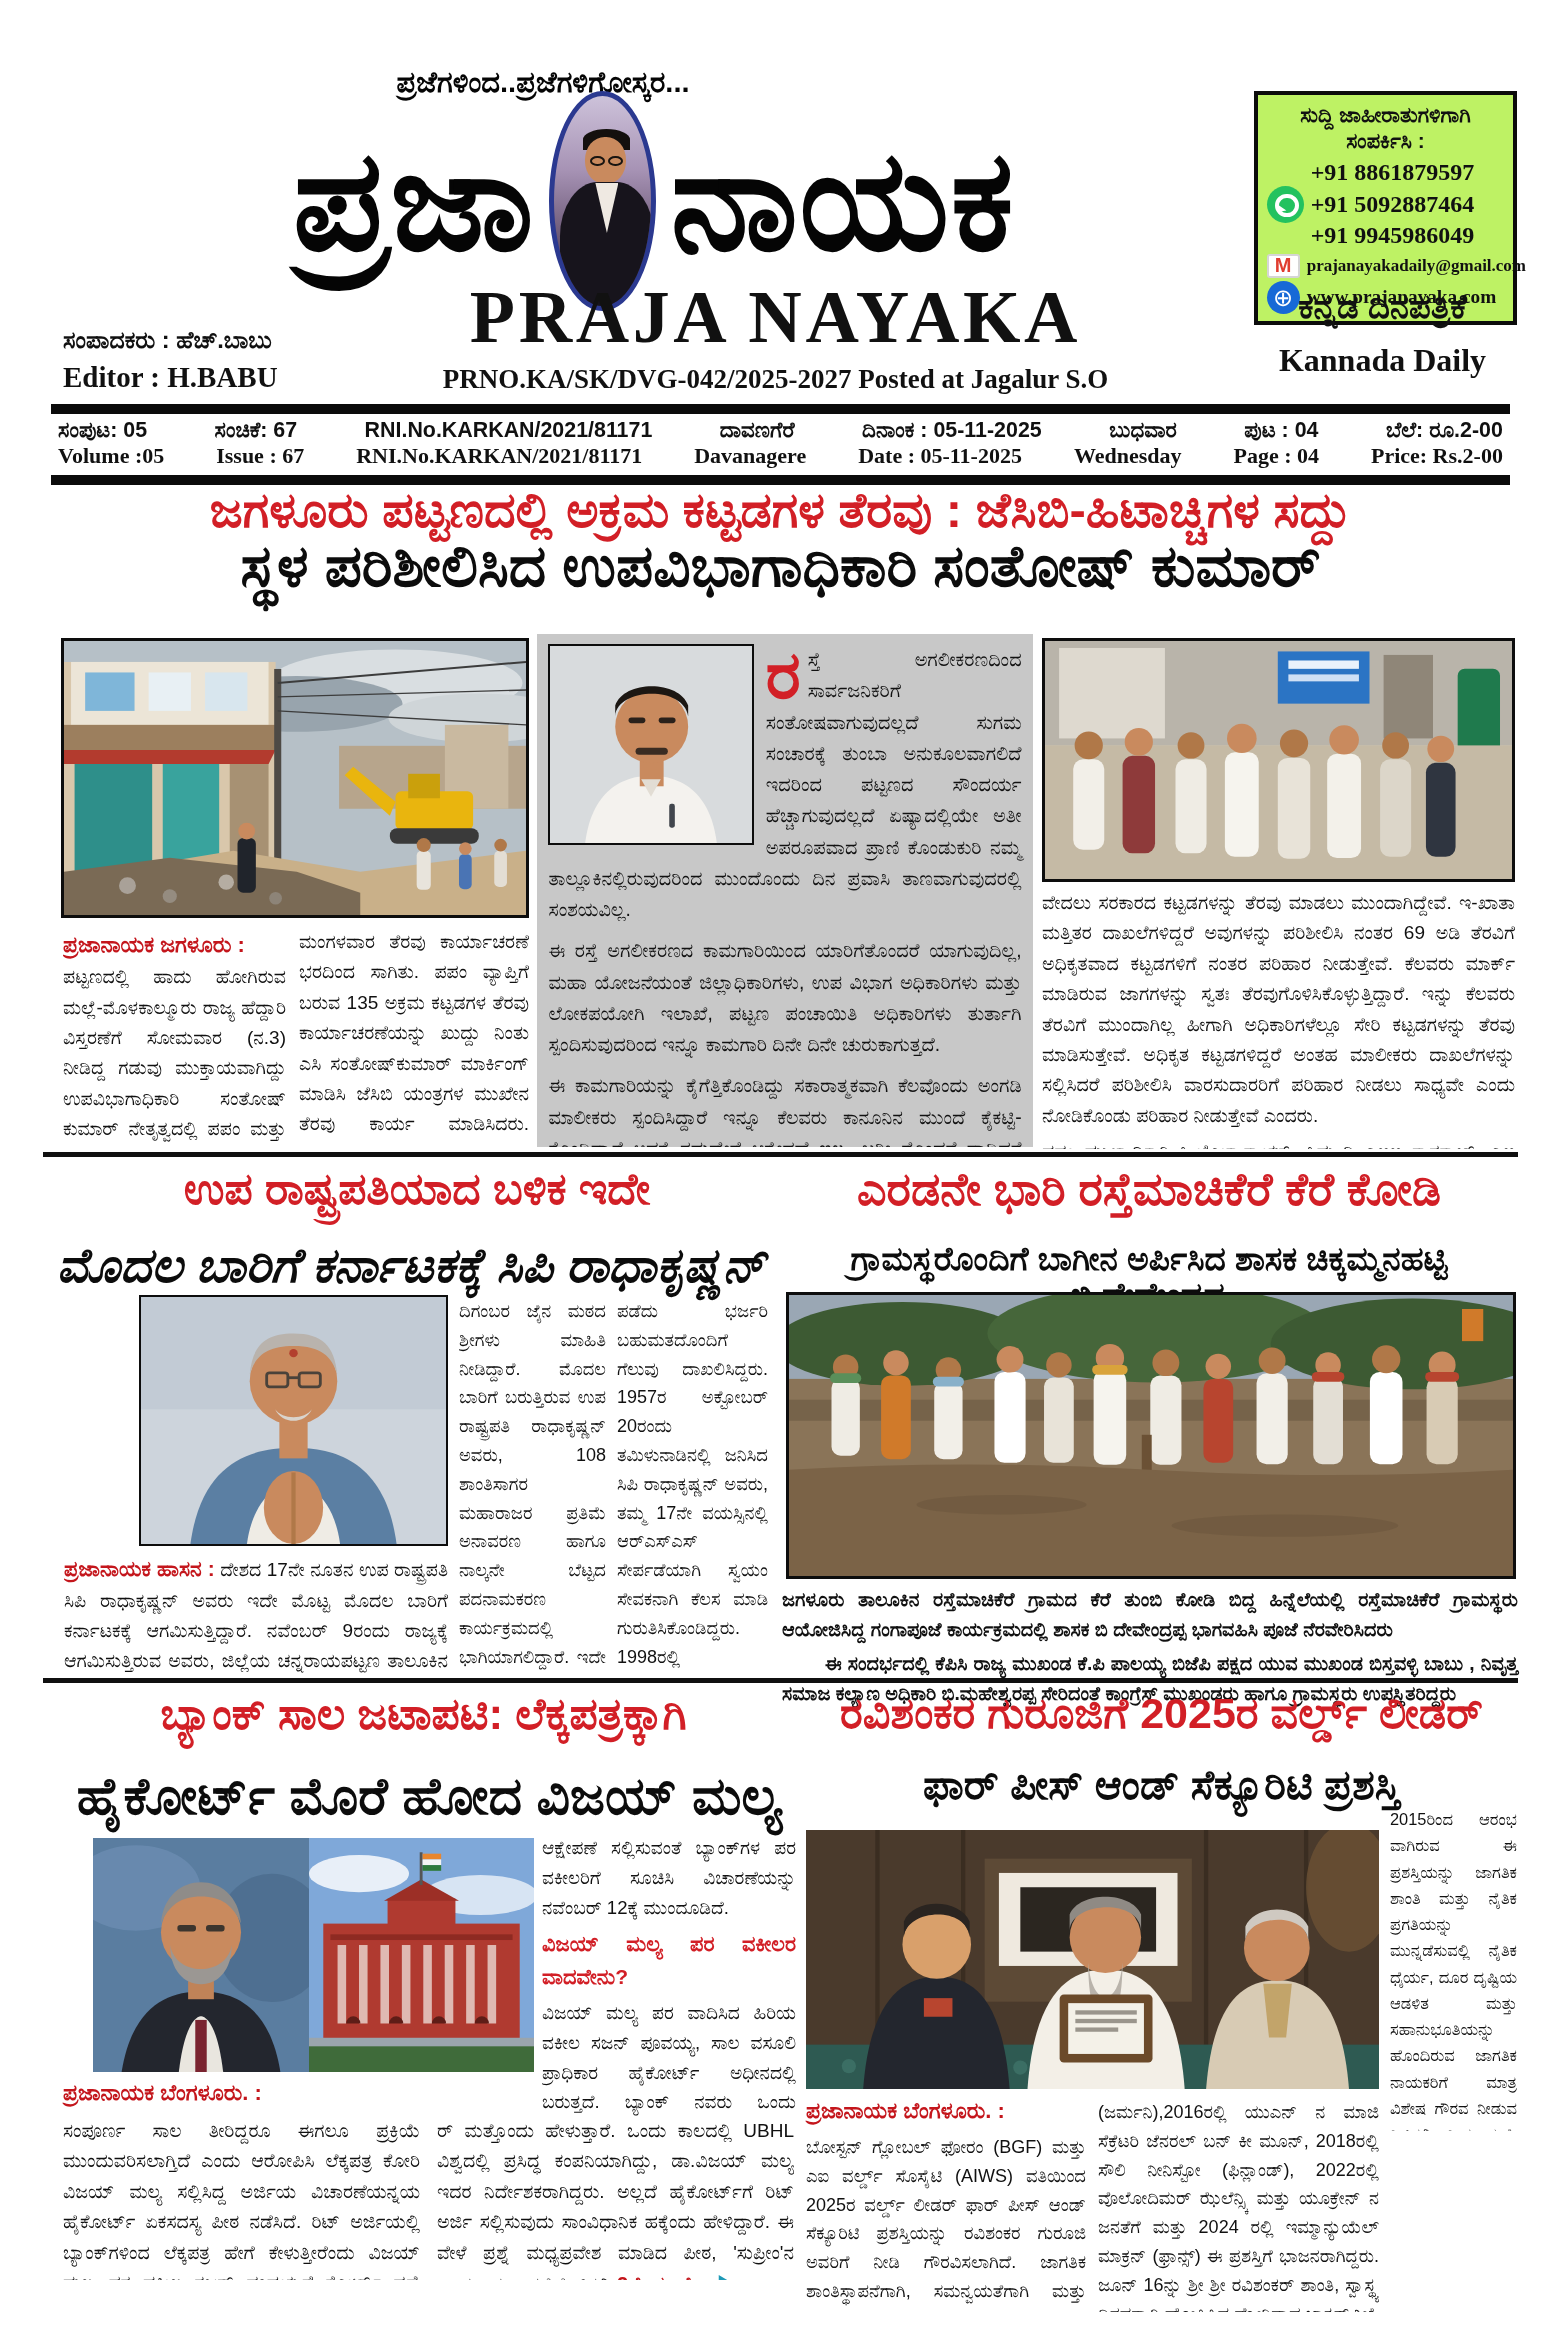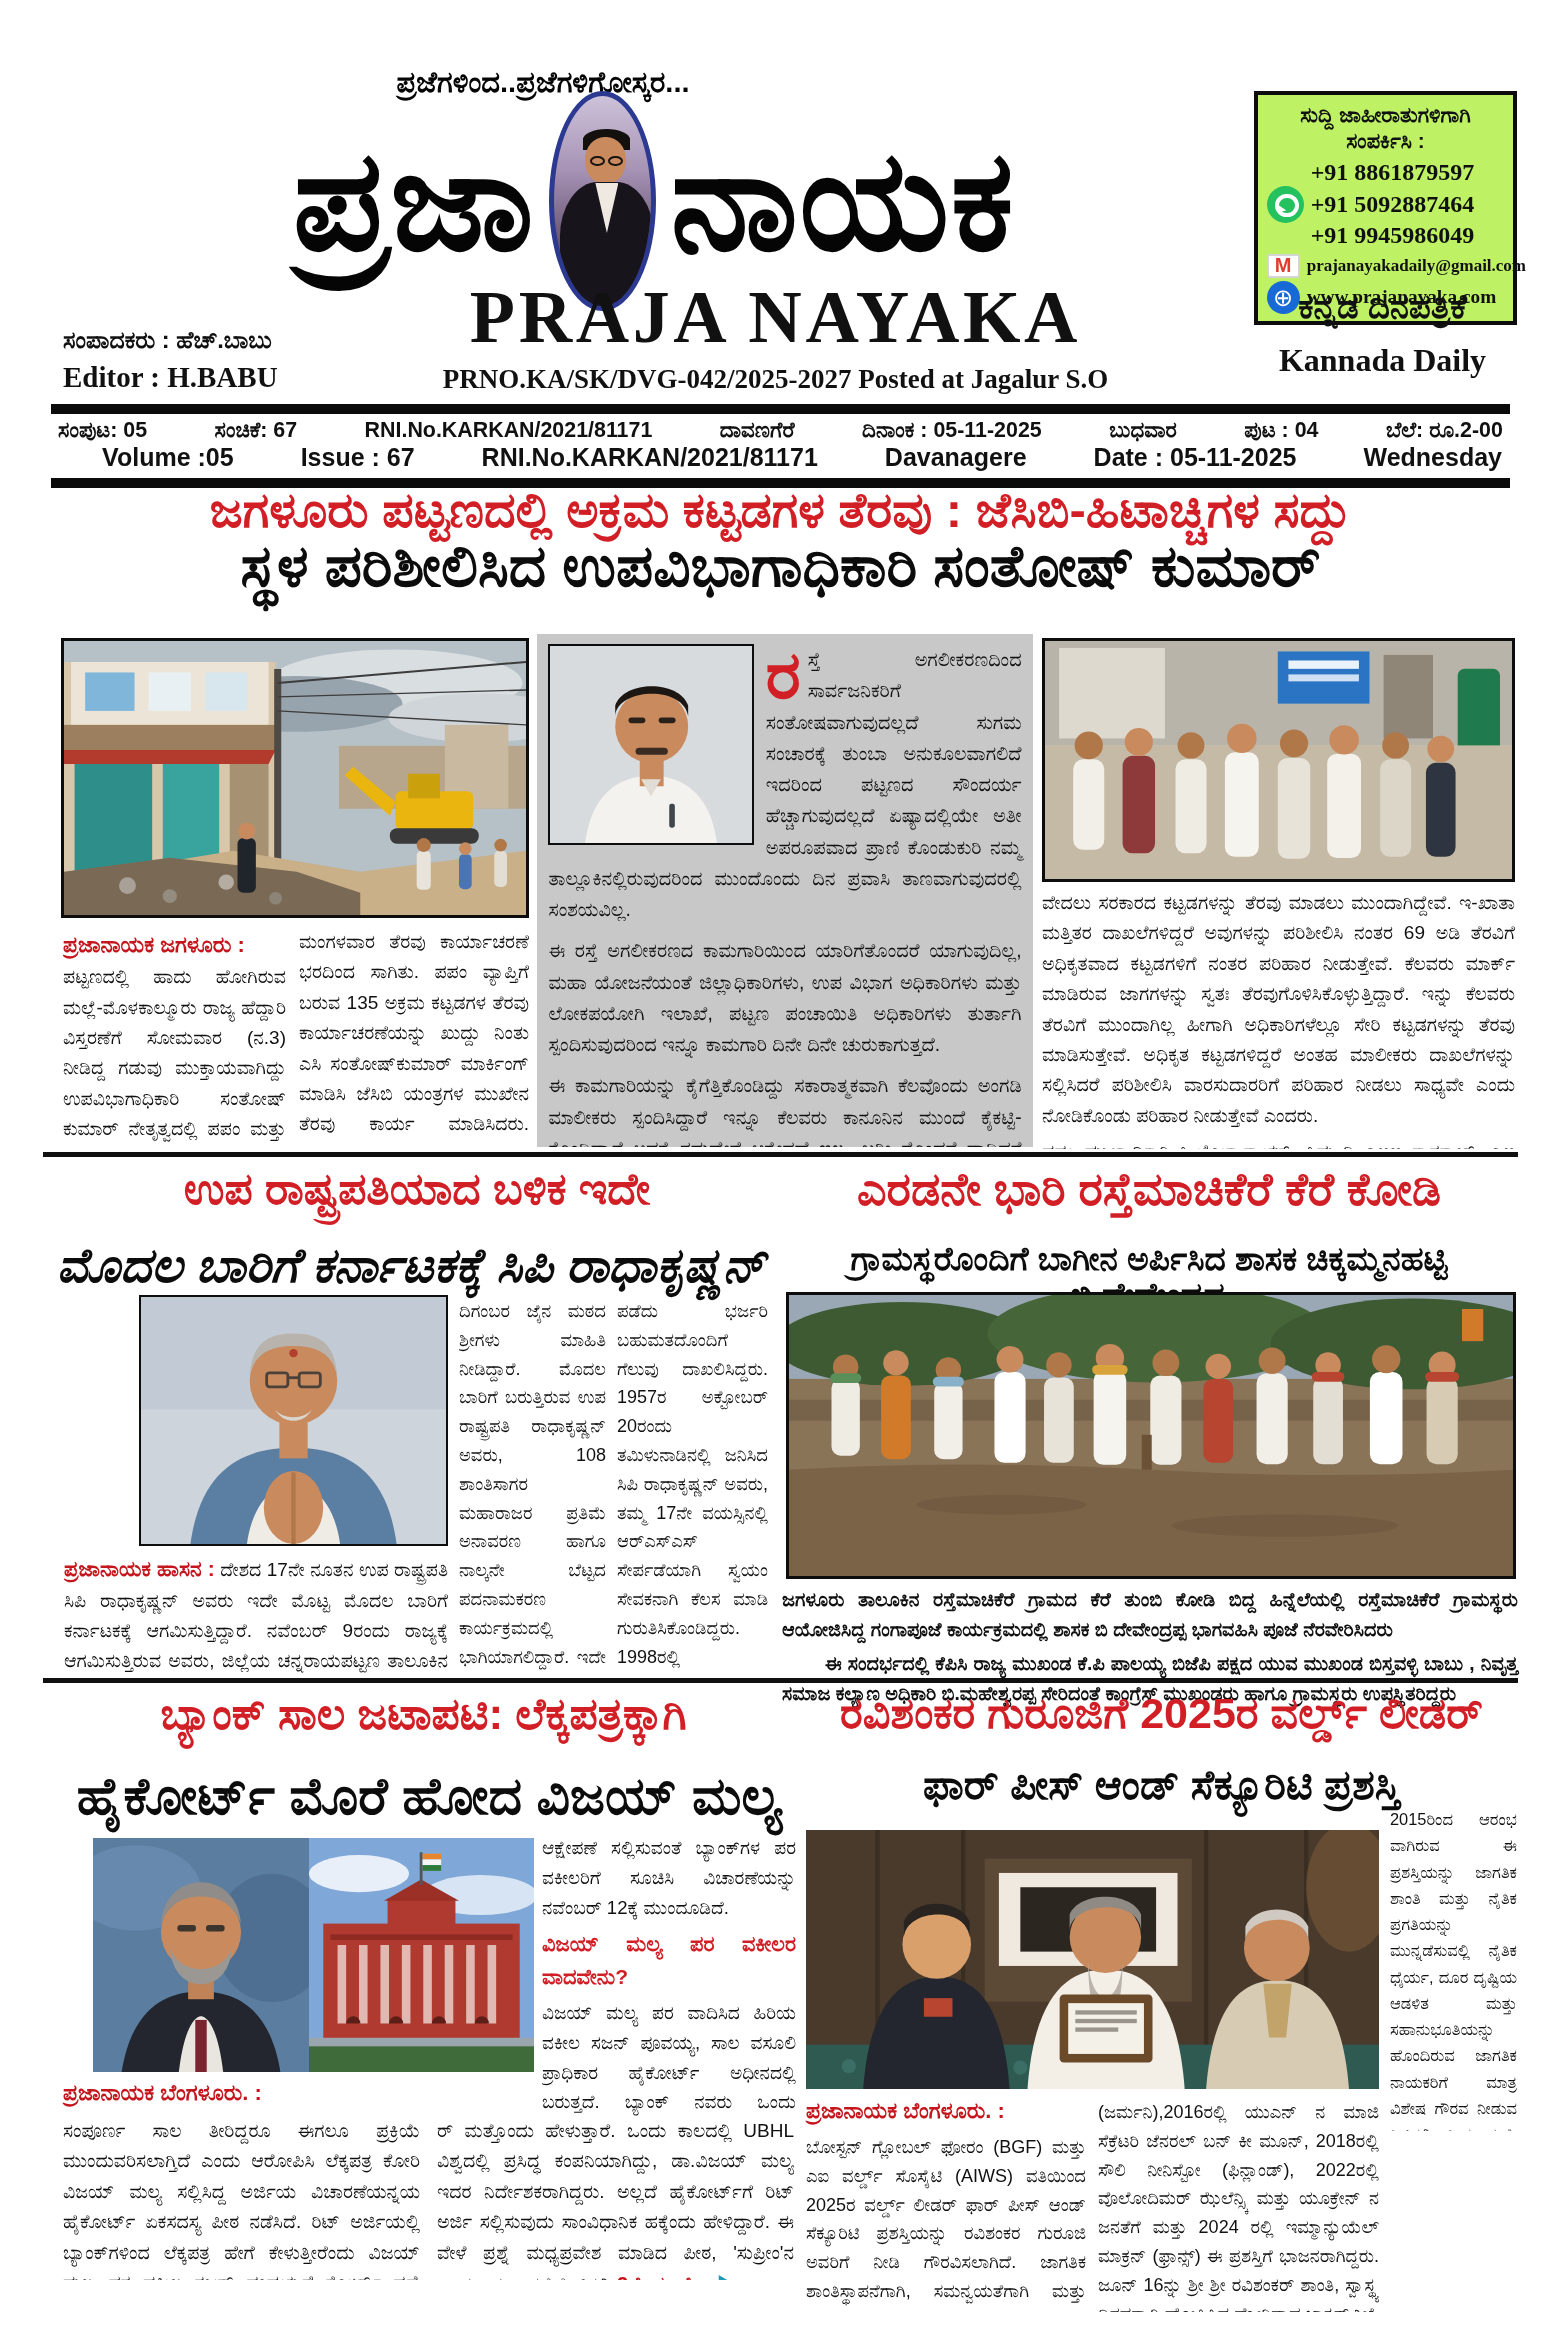--- a/index.html
+++ b/index.html
@@ -47,23 +47,23 @@
   .c-row{display:flex;align-items:center;gap:7.1px;margin-top:2.9px;}
   .phones{font-size:24px;font-weight:bold;line-height:1.3;}
   .ico-wa{width:37px;height:37px;border-radius:50%;background:#23c25f;position:relative;flex:none;}
   .ico-wa::before{content:"";position:absolute;left:8.6px;top:7.9px;width:15.7px;height:15.7px;border:4.3px solid #fff;border-radius:50%;}
   .ico-wa::after{content:"";position:absolute;left:5.7px;bottom:4.3px;width:0;height:0;border:6.4px solid transparent;border-top-color:#fff;transform:rotate(35deg);}
   .ico-gm{width:33px;height:24px;background:#fff;border:2.1px solid #d5d5d5;border-radius:2.9px;position:relative;flex:none;
           display:flex;align-items:center;justify-content:center;font-weight:900;font-size:20px;color:#e03d30;font-family:"Liberation Sans",sans-serif;}
   .ico-gl{width:33px;height:33px;border-radius:50%;background:#1769d6;color:#fff;font-size:24px;line-height:33px;text-align:center;flex:none;}
   
   .infobar{border-top:10px solid #0b0b0b;border-bottom:10px solid #0b0b0b;padding:4.3px 7.1px 5.7px;}
-  .inforow{display:flex;justify-content:space-between;align-items:baseline;gap:23px;}
+  .inforow{display:flex;justify-content:space-between;align-items:baseline;gap:13px;}
   .inforow span{white-space:nowrap;font-weight:bold;font-size:21.4px;}
-  .inforow.en span{font-family:Liberation Sans, sans-serif;font-size:25px;margin-left:44px;}
+  .inforow.en span{font-family:Liberation Serif, serif;font-size:22px;}
   
   .graybox{background:var(--boxgray);padding:10px 11.4px;overflow:hidden;}
   .graybox .portrait{float:left;width:206px;height:201px;border:2.9px solid #0d0d0d;margin:0 11.4px 5.7px 0;overflow:hidden;background:#d8dbdd;}
   .dropcap{float:left;color:var(--red);font-size:66px;line-height:.82;font-weight:800;margin:4.3px 7.1px 0 0;}
   .graybox p{font-size:19.3px;line-height:1.62;text-align:justify;margin-bottom:10px;}
   .qline{color:var(--red);font-weight:800;}
 </style>
 </head>
 <body>
 

